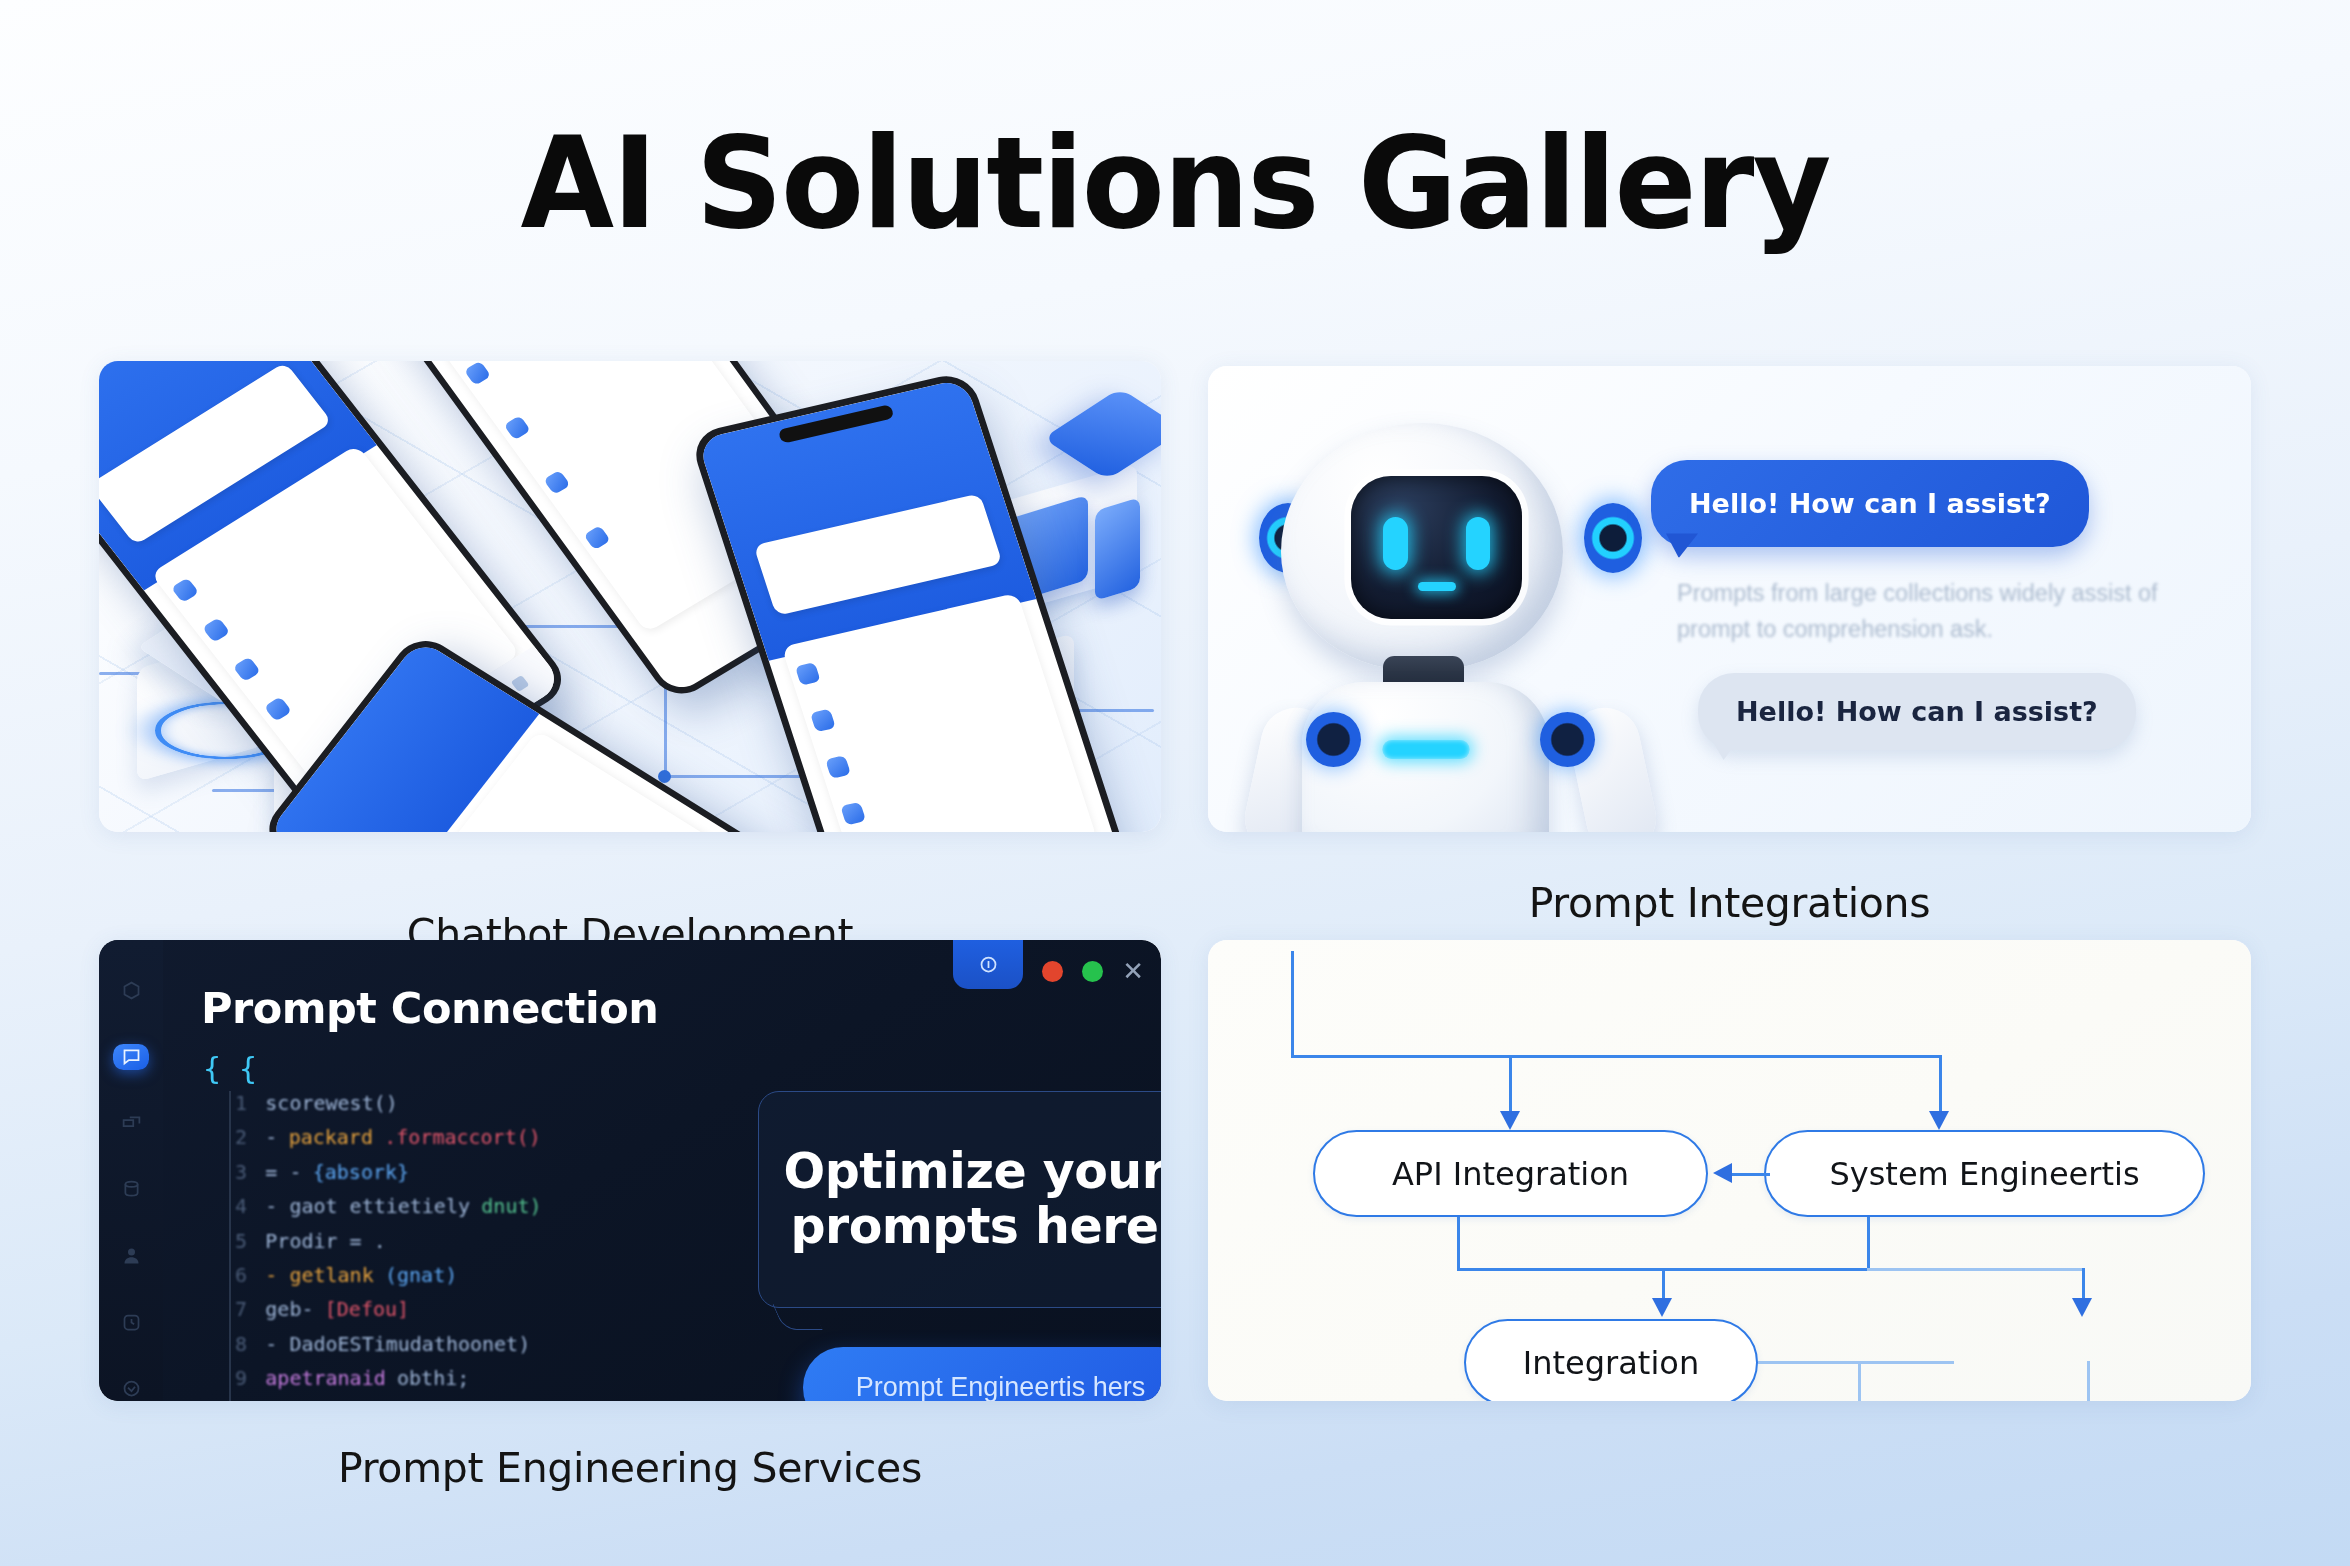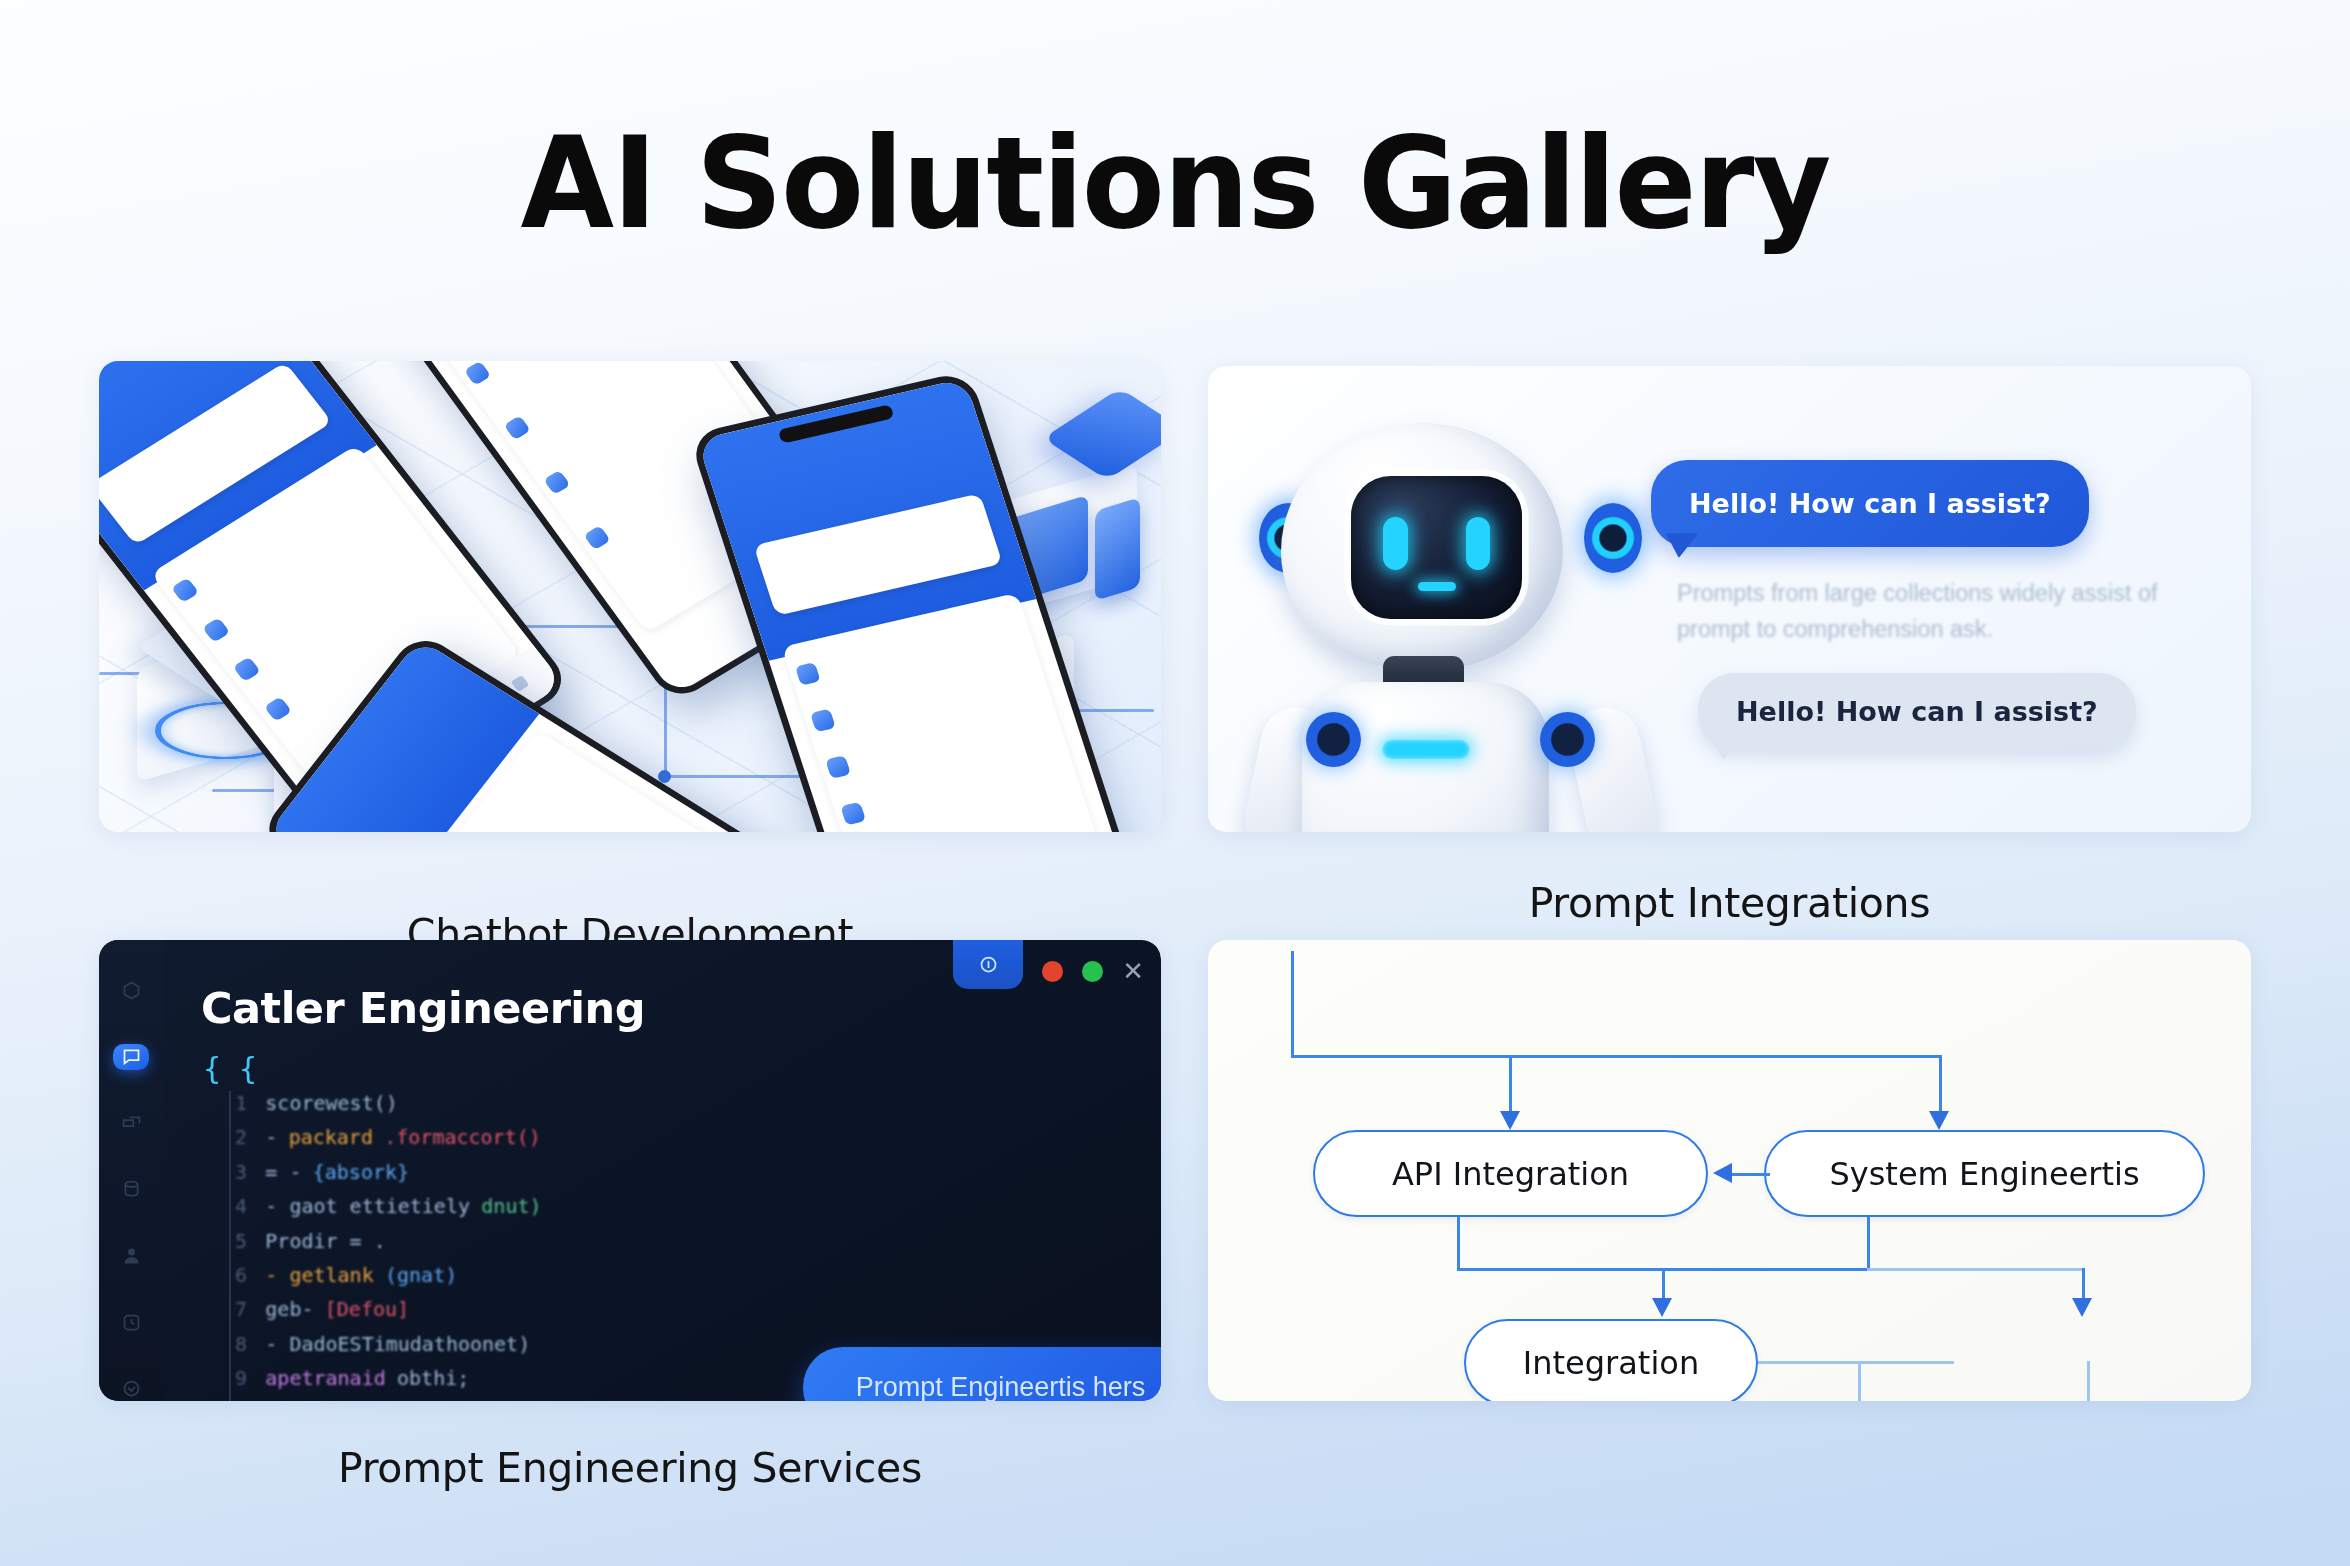--- a/index.html
+++ b/index.html
@@ -695,21 +695,21 @@
             <svg viewBox="0 0 24 24" fill="none" stroke="currentColor" stroke-width="2">
                 <circle cx="12" cy="12" r="8"></circle>
                 <path d="M12 8v8"></path>
               </svg>
           </div>
           <div class="dot red"></div>
           <div class="dot green"></div>
           <div class="ed-x">✕</div>
         </div>
 
-        <div class="ed-title">Catler Engineering</div>
+        <div class="ed-title">Prompt Connection</div>
 
         <div class="code">
           <div class="rail-v"></div>
           <div class="brace">{ {</div>
           <div id="code-lines">
               <div class="line">
                 <span class="gut">1</span>
                 <span class="t1">scorewest()</span>
               </div>
               <div class="line">
@@ -753,20 +753,26 @@
               </div>
               <div class="line">
                 <span class="gut">10</span>
                 <span class="t2">ptuti</span>
                 <span class="t4">}rigaschtoo}</span>
               </div>
             </div>
 
         </div>
 
+        <div class="speech">
+          <span>
+            <span>Optimize your</span><br>
+            <span>prompts here</span>
+          </span>
+        </div>
 
         <div class="cta">Prompt Engineertis hers</div>
       </div>
     </div>
     <div class="caption cap-bl">Prompt Engineering Services</div>
   </div>
 
   <div class="cell cell-br">
     <div class="card">
       <div class="flow">

